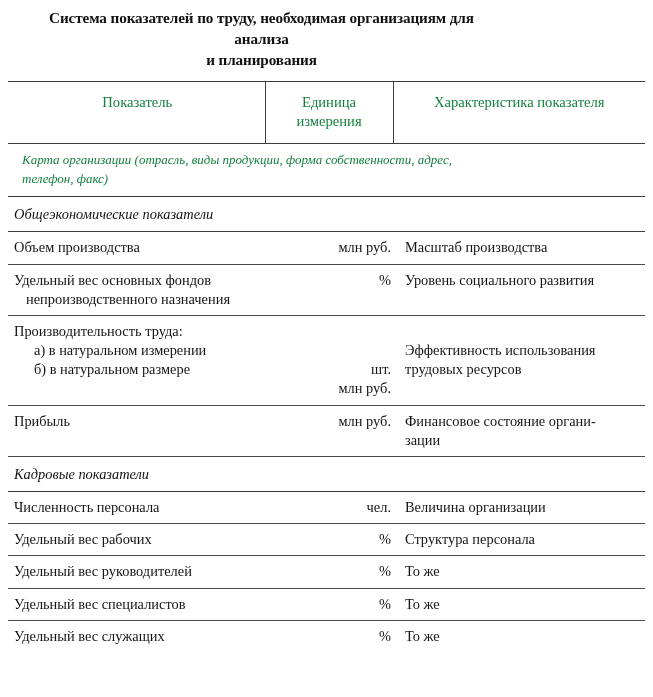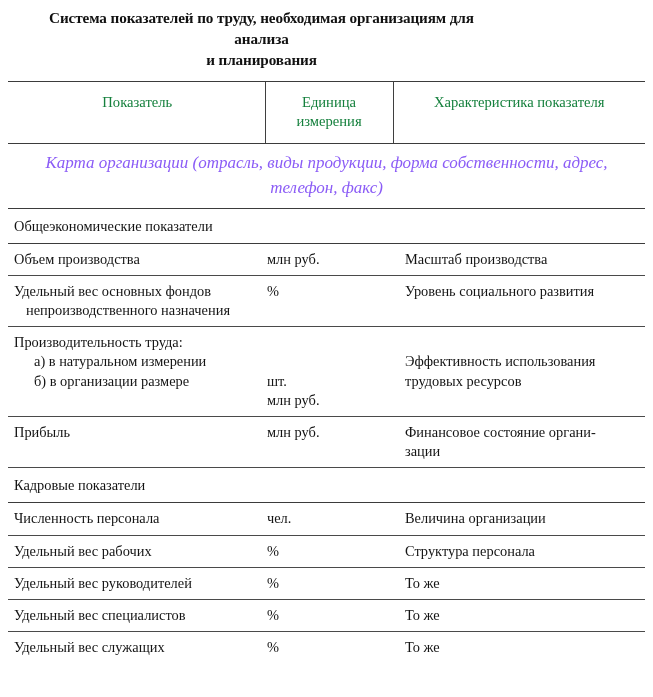--- a/index.html
+++ b/index.html
@@ -77,27 +77,27 @@
     border-left: 1.4px solid #3f3f3f;
     border-right: 1.4px solid #3f3f3f;
   }
   .hdr td.col-desc {
     text-align: center;
   }
 
   
   .span-center td {
     font-style: italic;
-    font-size: 17px;
+    font-size: 13px;
     line-height: 1.42;
-    text-align: center;
     padding: 7px 14px 8px 14px;
-    color: #8b5cf6;
+    color: #15803d;
   }
   .span-left td {
+    font-style: italic;
     font-size: 14.4px;
     line-height: 1.4;
     text-align: left;
     padding: 7px 4px 7px 6px;
     color: #121212;
     margin-left: 9px;
   }
 
   
   .row td {
@@ -106,21 +106,21 @@
     padding: 6px 2px 6px 0;
     color: #141414;
   }
   .row td.col-name {
     text-align: left;
     padding-left: 6px;
     padding-right: 6px;
     margin-top: 38px;
   }
   .row td.col-unit {
-    text-align: left;
+    text-align: right;
     padding-left: 2px;
     padding-right: 2px;
   }
   .row td.col-desc {
     text-align: left;
     padding-left: 12px;
     padding-right: 2px;
   }
   .sub {
     display: block;
@@ -181,21 +181,21 @@
           <span class="ln ind">непроизводственного назначения</span>
         </td>
         <td class="col-unit">%</td>
         <td class="col-desc">Уровень социального развития</td>
       </tr>
 
       <tr class="row rule-thin">
         <td class="col-name">
           <span class="ln">Производительность труда:</span>
           <span class="sub">а) в натуральном измерении</span>
-          <span class="sub">б) в организации размере</span>
+          <span class="sub">б) в натуральном размере</span>
         </td>
         <td class="col-unit">
           <span class="u-line" style="visibility:hidden">Производительность труда:</span>
           <span class="u-line">шт.</span>
           <span class="u-line">млн руб.</span>
         </td>
         <td class="col-desc">
           <span class="ln" style="visibility:hidden">Производительность труда:</span>
           <span class="ln">Эффективность использования</span>
           <span class="ln">трудовых ресурсов</span>

